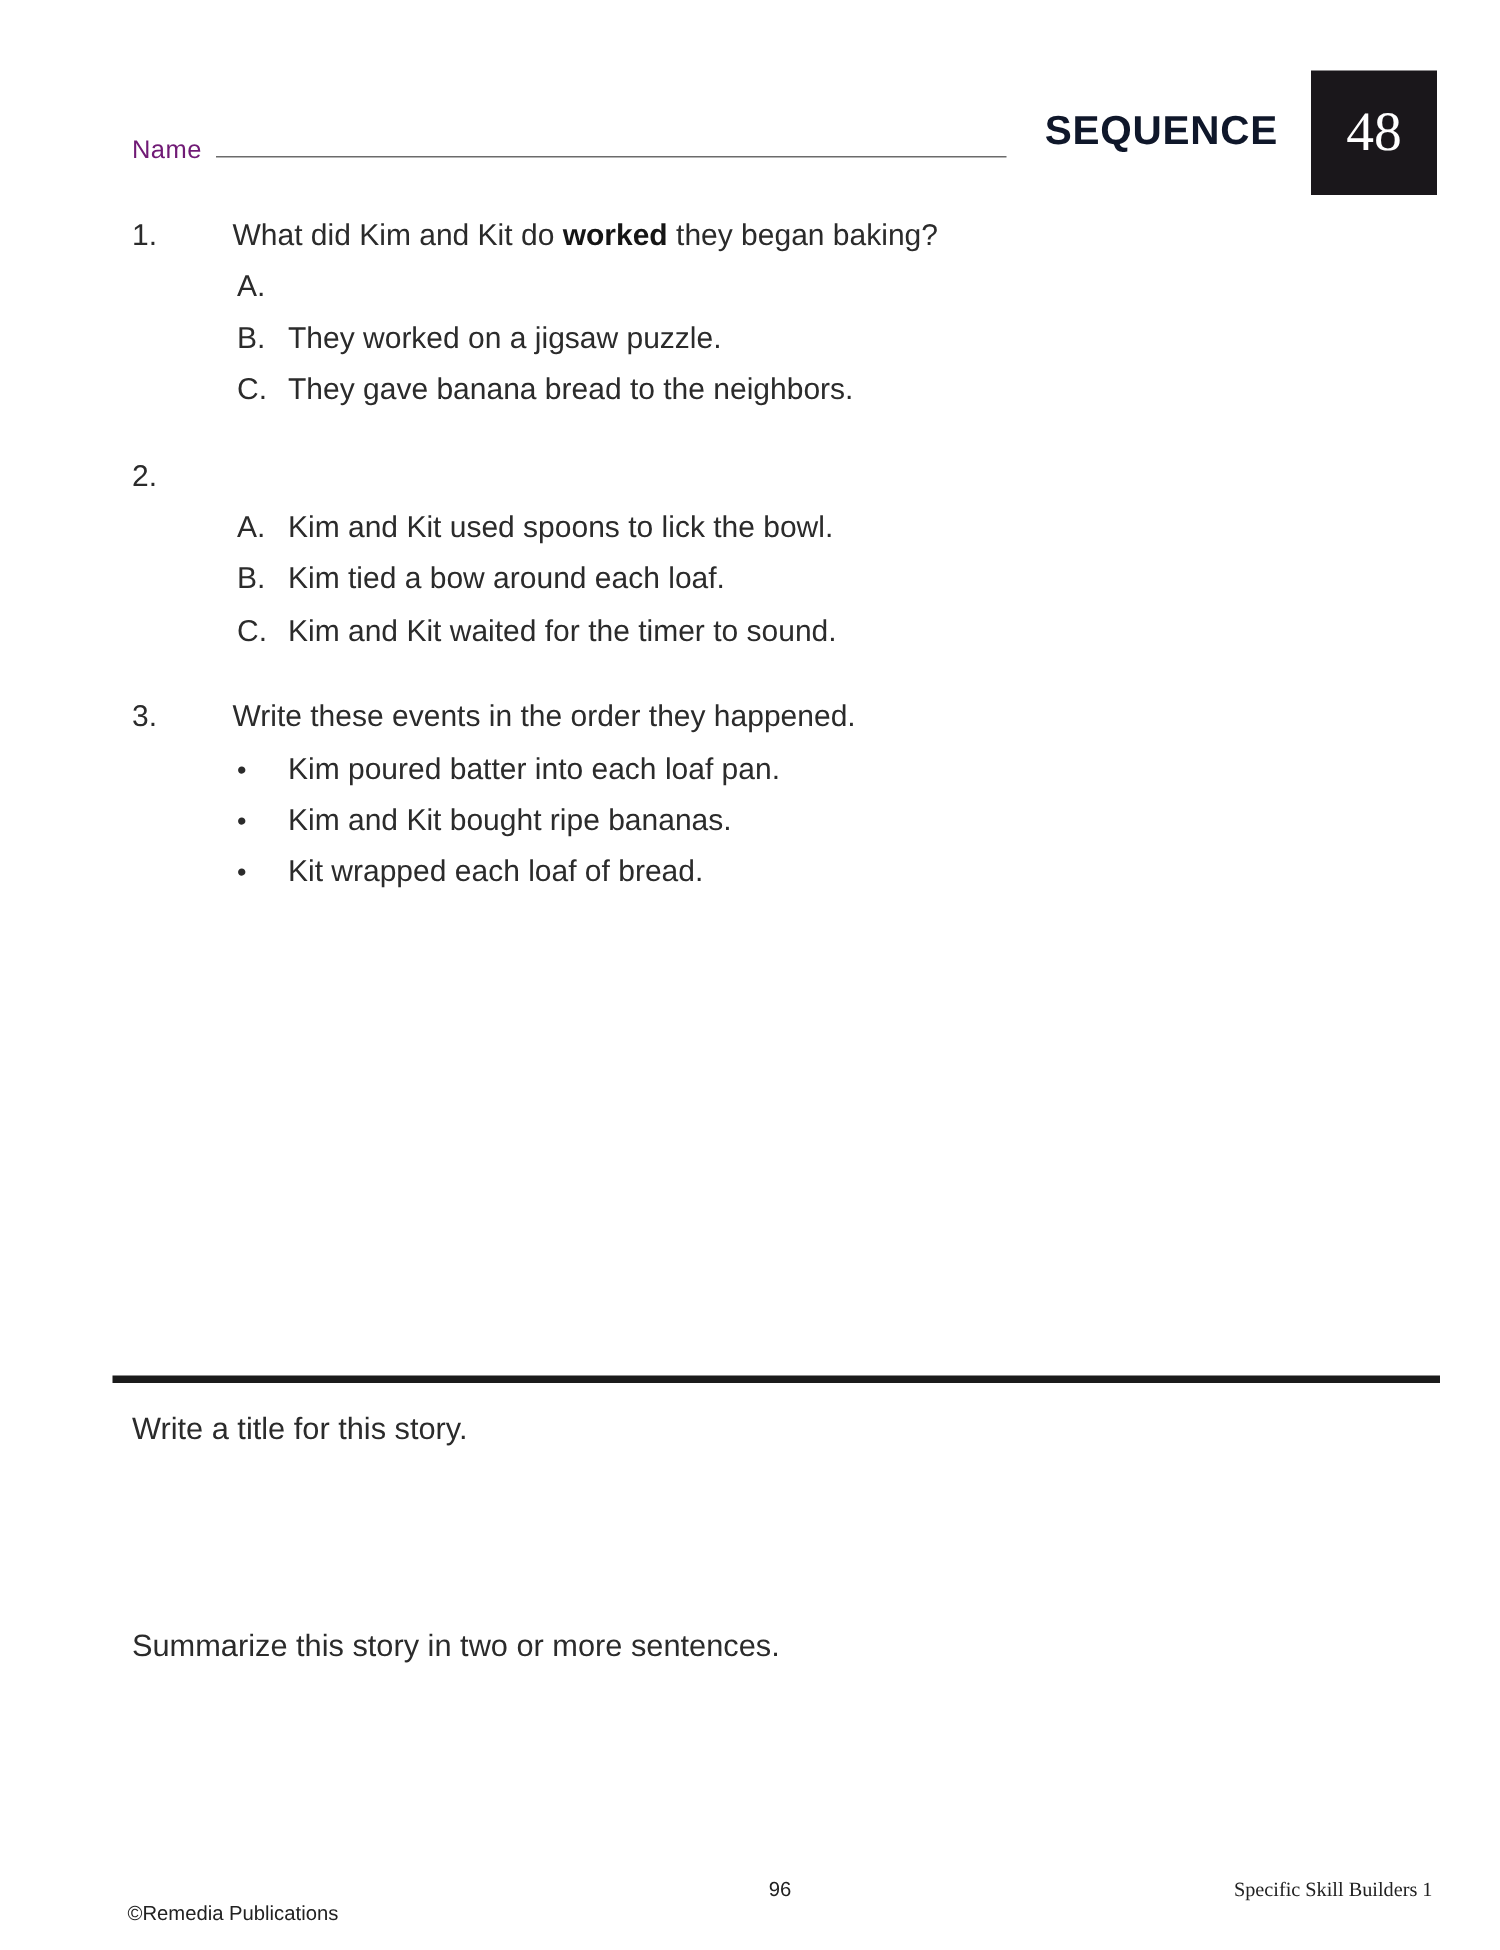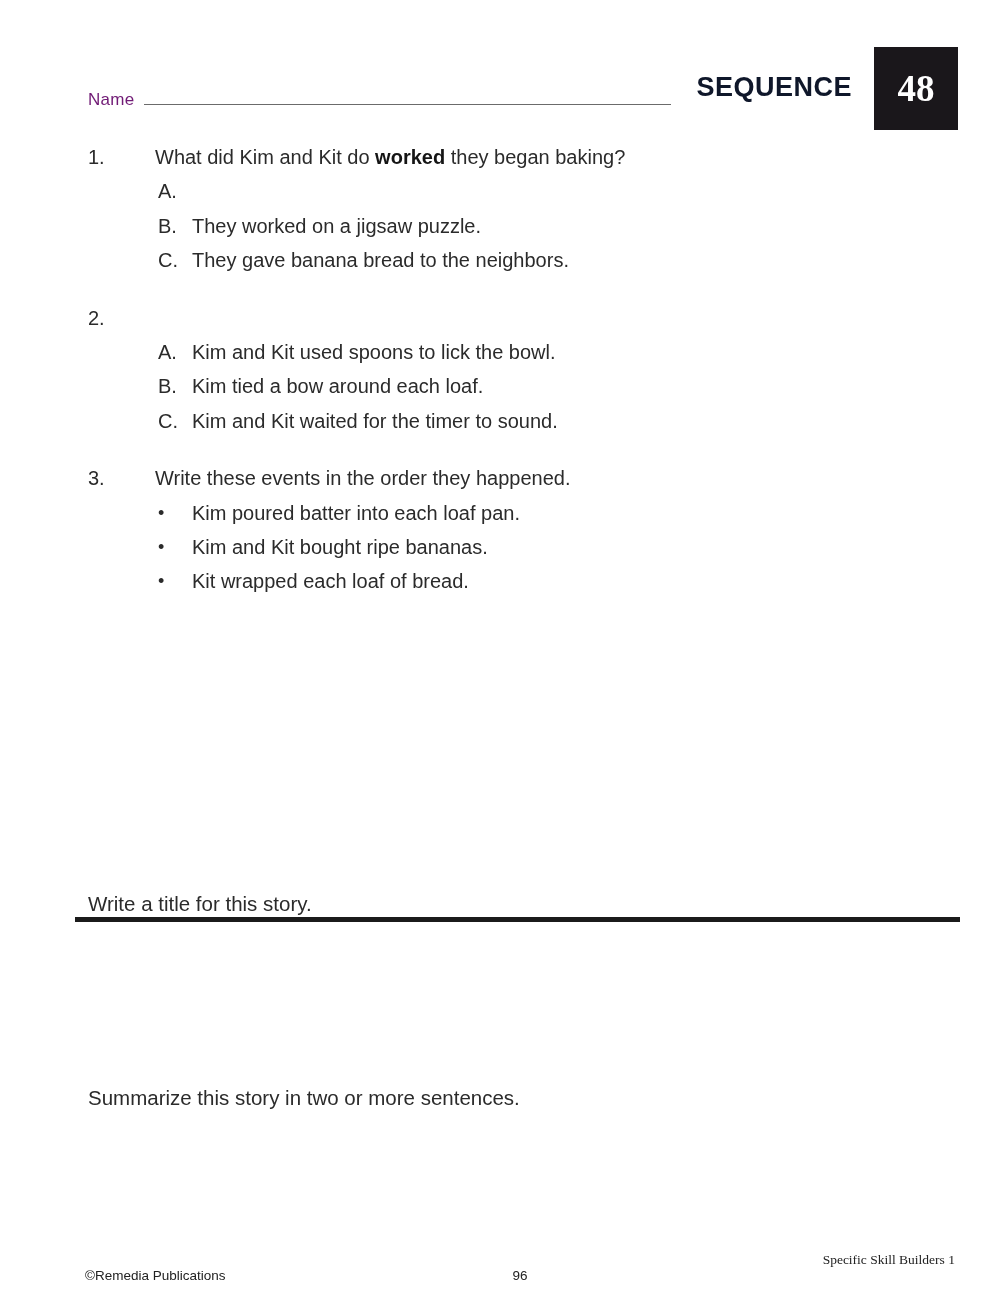--- a/index.html
+++ b/index.html
@@ -48,21 +48,21 @@
     left: 874px;
     top: 47px;
     width: 84px;
     height: 83px;
     background: #1a171b;
     color: #ffffff;
     display: flex;
     align-items: center;
     justify-content: center;
     font-family: "Liberation Serif", serif;
-    font-weight: bold;
+    font-weight: normal;
     font-size: 37px;
   }
 
   
   .questions {
     position: absolute;
     left: 88px;
     top: 140px;
     width: 880px;
     font-size: 20px;
@@ -82,34 +82,34 @@
     top: 917px;
     width: 885px;
     height: 5px;
     background: #1b1b1b;
   }
   .prompt {
     position: absolute;
     left: 88px;
     font-size: 20.5px;
   }
-  .title-prompt { top: 892px; }
+  .title-prompt { top: 941px; }
   .summary-prompt { top: 1086px; }
 
   
   .footer {
     position: absolute;
     left: 85px;
     right: 45px;
     top: 1252px;
     font-size: 13.5px;
     color: #222;
   }
   .footer-copyright { position: absolute; left: 0; top: 0; margin-top: 16px; }
-  .footer-page { position: absolute; left: 50%; transform: translateX(-50%); top: 16px; }
+  .footer-page { position: absolute; left: 50%; transform: translateX(-50%); top: 0; }
   .footer-series {
     position: absolute; right: 0; top: 0;
     font-family: "Liberation Serif", serif;
   }
 </style>
 </head>
 <body>
 
 <div class="page">
 

